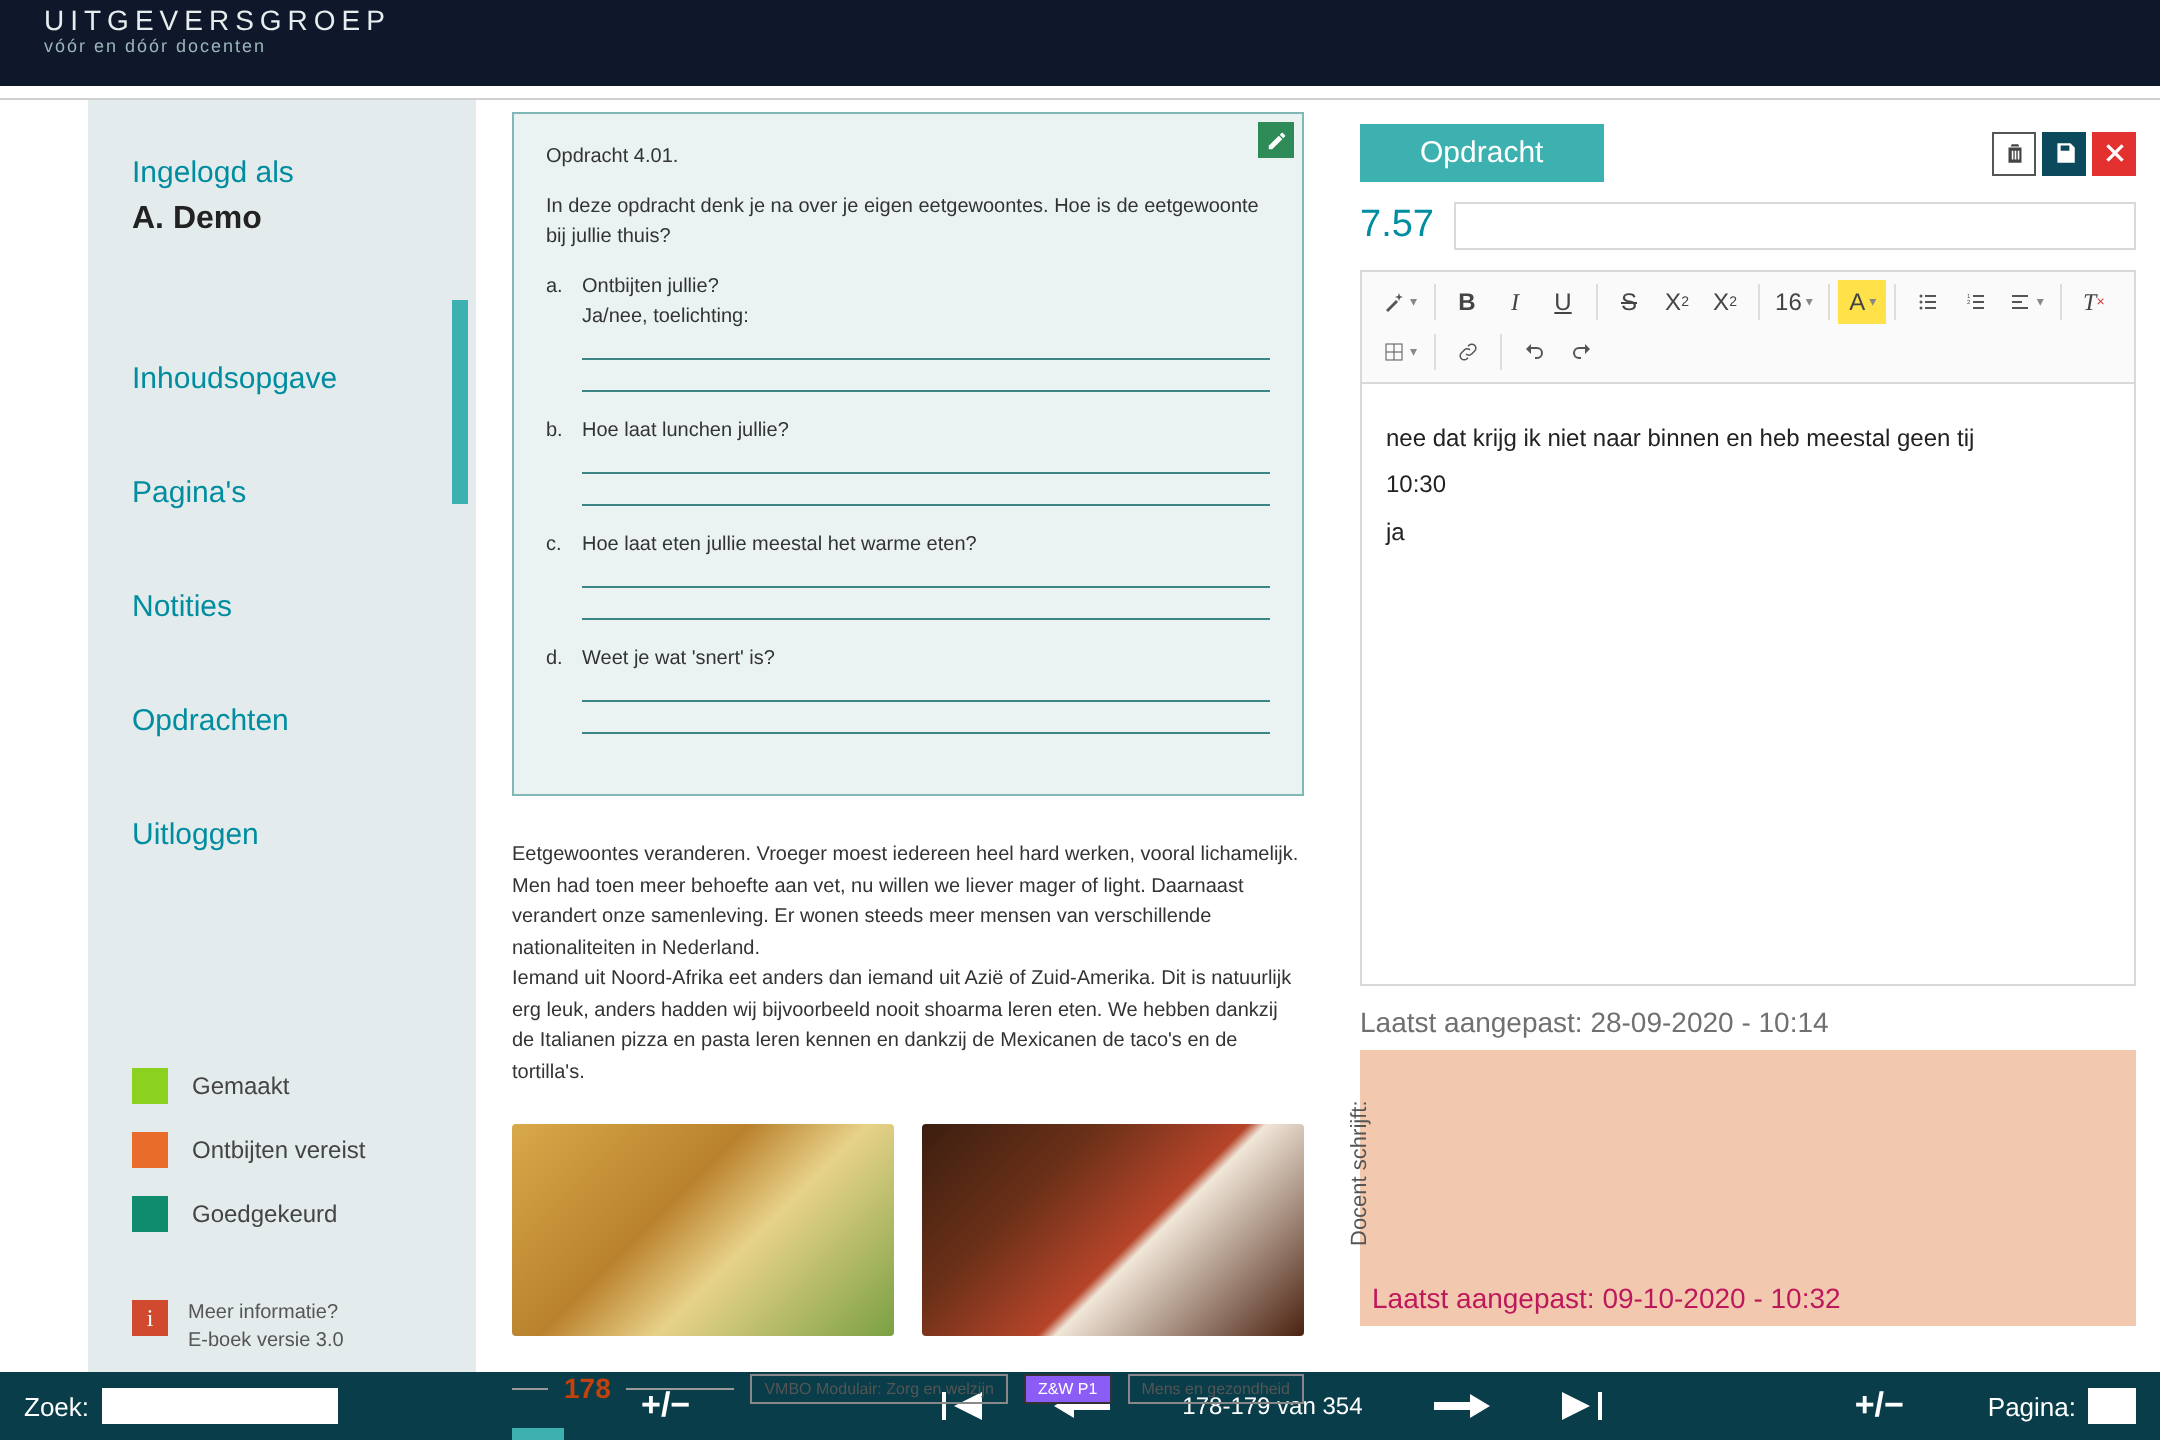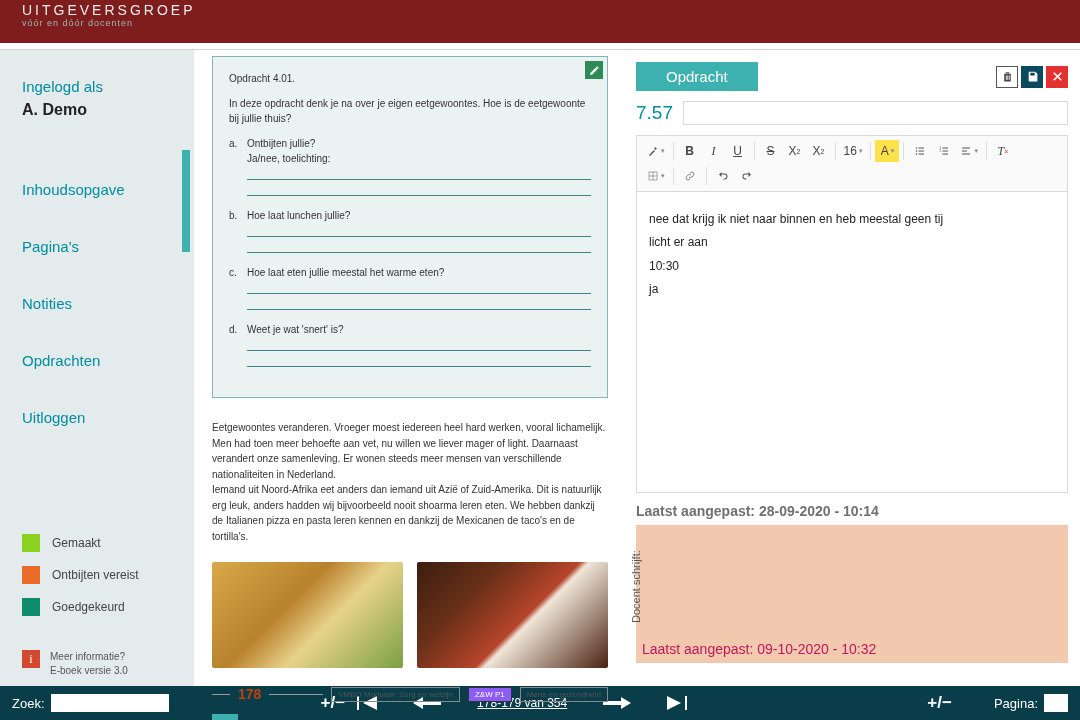--- a/index.html
+++ b/index.html
@@ -1,21 +1,21 @@
 <!DOCTYPE html>
 <html><head>
 <meta charset="utf-8">
 <style>
   * { margin:0; padding:0; box-sizing:border-box; font-family: Helvetica, Arial, sans-serif; }
   body { width:1080px; height:720px; overflow:hidden; background:#fff; }
-  .logo-bar { height:43px; background:#7f1d1d; color:#c9d9db; padding:2px 22px 4px; }
+  .logo-bar { height:43px; background:#0f172a; color:#c9d9db; padding:2px 22px 4px; }
   .logo-bar .logo-t { font-size:14px; letter-spacing:3px; color:#e5edee; }
   .logo-bar .logo-s { font-size:9px; letter-spacing:1px; color:#9bb6ba; }
   .sep-line { height:7px; background:#fff; border-bottom:1px solid #d0d0d0; }
-  .main { display:flex; height:636px; }
+  .main { display:flex; height:636px;padding-left:44px; }
   .sidebar { width:194px; background:#e4ebec; padding:28px 22px 10px; position:relative; }
   .user-label { color:#008da0; font-size:15px; margin-bottom:6px; }
   .user-name { color:#222; font-size:16px; font-weight:bold; margin-bottom:62px; }
   .nav-item { color:#008da0; font-size:15px; margin-bottom:40px; cursor:pointer; }
   .legend { position:absolute; bottom:56px; left:22px; }
   .legend-row { display:flex; align-items:center; margin-bottom:14px; font-size:12px; color:#444; }
   .legend-row .sq { width:18px; height:18px; margin-right:12px; }
   .info-row { position:absolute; bottom:8px; left:22px; display:flex; align-items:flex-start; }
   .info-row .ic { width:18px; height:18px; background:#d14a2f; color:#fff; font-size:12px; display:flex; align-items:center; justify-content:center; margin-right:10px; font-family:serif; }
   .info-row .txt { font-size:10px; color:#555; line-height:1.4; }
@@ -57,29 +57,29 @@
   .tb .btn { min-width:24px; height:22px; padding:0 4px; display:flex; align-items:center; justify-content:center; font-size:12px; color:#444; cursor:pointer; border-right:0; }
   .tb .btn.b { font-weight:bold; }
   .tb .btn.i { font-style:italic; font-family:serif; }
   .tb .btn.u { text-decoration:underline; }
   .tb .btn.s { text-decoration:line-through; }
   .tb .sep { width:1px; height:18px; background:#ddd; margin:0 4px; }
   .tb .btn .dd { font-size:7px; margin-left:2px; color:#888; }
   .tb .btn.hl { background:#ffe14a; }
   .tb svg { width:12px; height:12px; fill:#555; }
   .ed-text { padding:16px 12px; font-size:12px; color:#222; line-height:1.95; height:300px; }
-  .last-mod { color:#707070; font-size:14px; margin-top:10px;font-weight:bold; }
+  .last-mod { color:#707070; font-size:14px; margin-top:10px; }
   .teacher-box { margin-top:6px; background:#f2c9ae; height:138px; position:relative; }
   .teacher-box .vlabel { position:absolute; left:6px; bottom:40px; transform:rotate(-90deg); transform-origin:left bottom; font-size:11px; color:#555; }
   .teacher-box .mod { position:absolute; left:6px; bottom:6px; font-size:14px; color:#be185d; }
   .footer { height:34px; background:#083d49; color:#fff; display:flex; align-items:center; padding:0 12px; font-size:13px; }
   .footer .srch-lbl { margin-right:6px; }
   .footer input { width:118px; height:18px; border:none; background:#fff; }
   .footer .pm { font-weight:bold; font-size:17px; margin:0 12px; }
-  .footer .nav-cluster { flex:1; display:flex; align-items:center; justify-content:flex-start; gap:36px;text-decoration:underline; }
+  .footer .nav-cluster { flex:1; display:flex; align-items:center; justify-content:center; gap:36px; }
   .footer svg { fill:#fff; }
   .footer .arrow { cursor:pointer; display:flex; align-items:center; }
   .footer .pgtxt { font-size:12px; }
   .footer .pg-lbl { margin-right:6px; }
   .footer .pg-in { width:24px; height:18px; border:none; background:#fff; }
 </style>
 </head>
 <body>
 
 <div class="logo-bar">
@@ -293,21 +293,20 @@
             </svg>
           </div>
         <div class="btn">
             <svg viewBox="0 0 24 24">
               <path d="M15 14l5-5-5-5v3H9a6 6 0 1 0 0 12h2v-2H9a4 4 0 0 1 0-8h6v5z"></path>
             </svg>
           </div>
       </div>
       <div class="ed-text">
         <div>nee dat krijg ik niet naar binnen en heb meestal geen tij</div>
-        <div>licht er aan</div>
         <div>10:30</div>
         <div>ja</div>
       </div>
     </div>
 
     <div class="last-mod">Laatst aangepast: 28-09-2020 - 10:14</div>
     <div class="teacher-box">
       <div class="vlabel">Docent schrijft:</div>
       <div class="mod">Laatst aangepast: 09-10-2020 - 10:32</div>
     </div>

